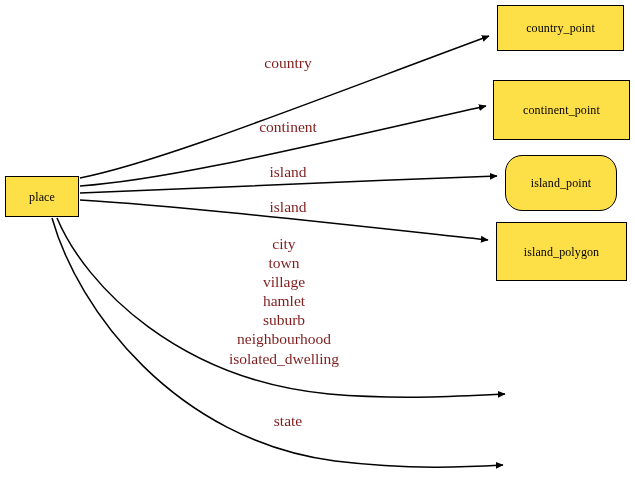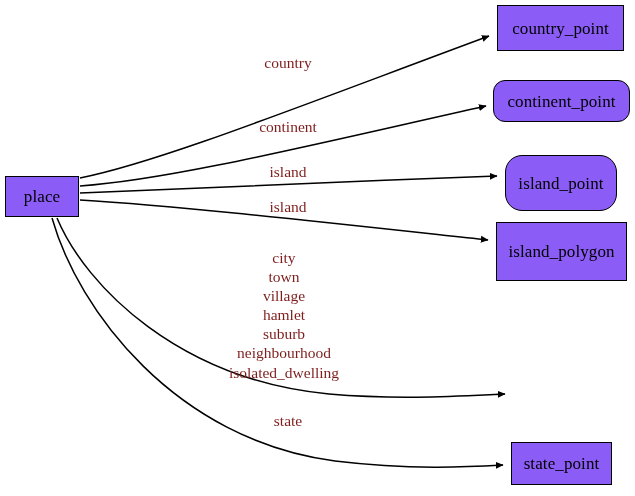--- a/index.html
+++ b/index.html
@@ -19,43 +19,42 @@
     position: absolute;
     left: 0;
     top: 0;
     width: 635px;
     height: 496px;
   }
   .node {
     position: absolute;
     box-sizing: border-box;
     border: 1.4px solid #000000;
-    background: #8b5cf6;
+    background: #fde047;
     color: #000000;
     display: flex;
     align-items: center;
     justify-content: center;
-    font-size: 17px;
+    font-size: 12px;
     line-height: 1;
     white-space: nowrap;
     letter-spacing: 0.1px;
   }
   .edge-label {
     position: absolute;
     color: #7f1d1d;
     font-size: 15.5px;
     line-height: 1;
     white-space: nowrap;
     text-align: center;
     transform: translateX(-50%);
   }
   .edge-label.multi {
     line-height: 19.1px;
     white-space: pre-line;
-    margin-top: 14px;
   }
 </style>
 </head>
 <body>
 
 <div id="canvas">
 
   <svg id="edges" viewBox="0 0 635 496" xmlns="http://www.w3.org/2000/svg">
     <defs>
       <marker id="arrow" viewBox="0 0 10 10" refX="9.2" refY="5" markerWidth="5.2" markerHeight="5.2" orient="auto-start-reverse">
@@ -74,36 +73,33 @@
   </svg>
 
   <div class="node" style="left:5px; top:176px; width:74px; height:41px;">
     <span>place</span>
   </div>
 
   <div class="node" style="left:497px; top:5px; width:127px; height:46px;">
     <span>country_point</span>
   </div>
 
-  <div class="node" style="left:493px; top:80px; width:137px; height:42px;border-radius:12px;">
+  <div class="node" style="left:493px; top:80px; width:137px; height:60px;">
     <span>continent_point</span>
   </div>
 
   <div class="node" style="left:505px; top:155px; width:112px; height:56px;border-radius:17px;">
     <span>island_point</span>
   </div>
 
   <div class="node" style="left:496px; top:222px; width:131px; height:59px;">
     <span>island_polygon</span>
   </div>
 
 
-  <div class="node" style="left:511px; top:442px; width:101px; height:43px;">
-    <span>state_point</span>
-  </div>
 
   <div class="edge-label" style="left:288px; top:55px;">country</div>
 
   <div class="edge-label" style="left:288px; top:119px;">continent</div>
 
   <div class="edge-label" style="left:288px; top:164px;">island</div>
 
   <div class="edge-label" style="left:288px; top:199px;">island</div>
 
   <div class="edge-label multi" style="left:284px; top:234px;">city

